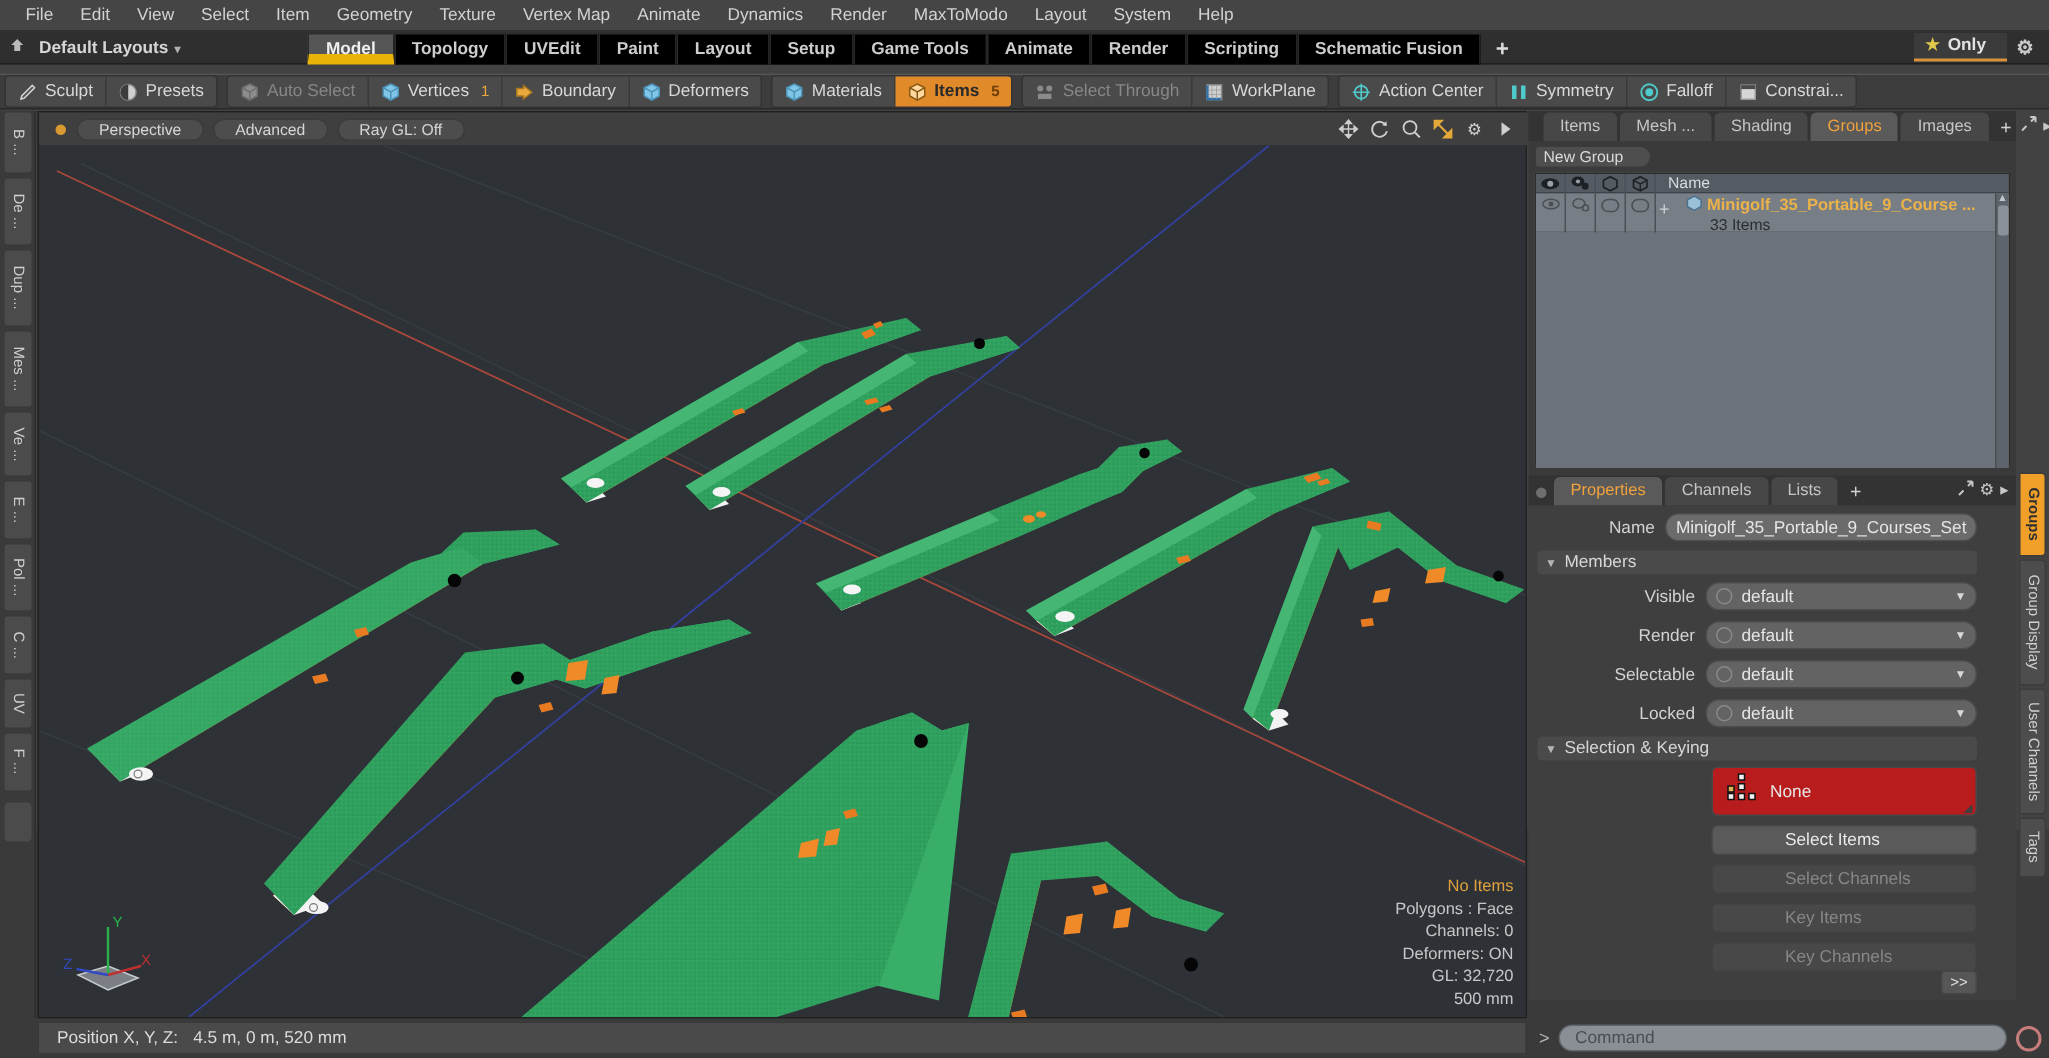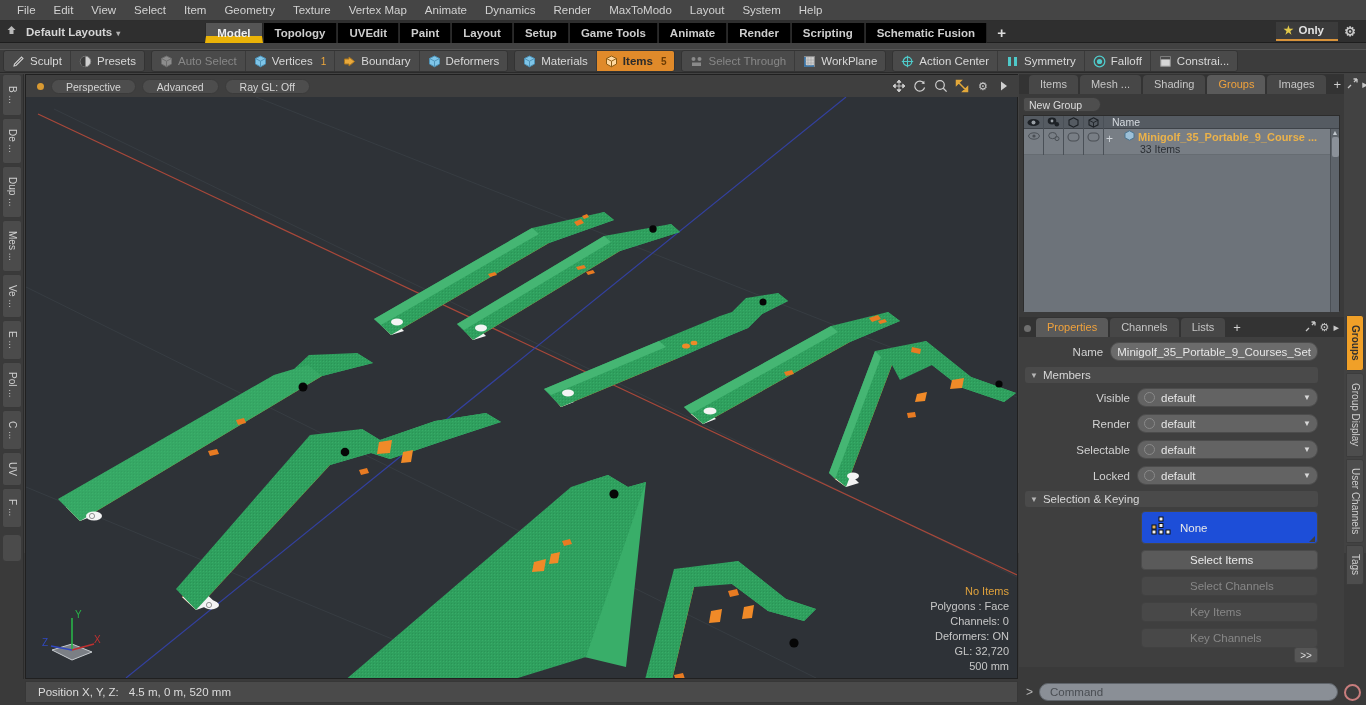--- a/index.html
+++ b/index.html
@@ -141,21 +141,21 @@
   }
   .pfield.name { background:#6b6b6b; justify-content:center; }
   .pcircle { width:11px; height:11px; border-radius:50%; border:1px solid #8a8a8a; margin-right:6px; flex:none; }
   .pcaret { margin-left:auto; color:#d8d8d8; font-size:8px; }
   .sechead {
     margin:2px 26px 4px 6px; height:16px; background:#4a4a4a; border-radius:3px; display:flex; align-items:center;
     padding-left:5px; color:#d7d7d7; font-size:11.5px; gap:5px;
   }
   .tri { font-size:8px; color:#b5b5b5; }
   .nonebox {
-    margin-left:122px; margin-right:26px; height:33px; background:#1d4ed8; border:1px solid #474747; border-radius:4px;
+    margin-left:122px; margin-right:26px; height:33px; background:#b91c1c; border:1px solid #474747; border-radius:4px;
     display:flex; align-items:center; padding-left:8px; gap:8px; position:relative;
   }
   .nonebox .lbl { color:#e8e8e8; font-size:11.5px; }
   .nonebox .corner { position:absolute; right:2px; bottom:1px; width:0; height:0; border-left:6px solid transparent; border-bottom:6px solid #3f3f3f; }
   .pbtn {
     margin-left:122px; margin-right:26px; height:20px; background:#5a5a5a; border:1px solid #4a4a4a; border-radius:4px;
     display:flex; align-items:center; padding-left:48px; color:#e9e9e9; font-size:11.5px; margin-top:6px; cursor:default;
   }
   .pbtn.disabled { color:#878787; background:#484848; border-color:#414141; }
   .chev-btn {

